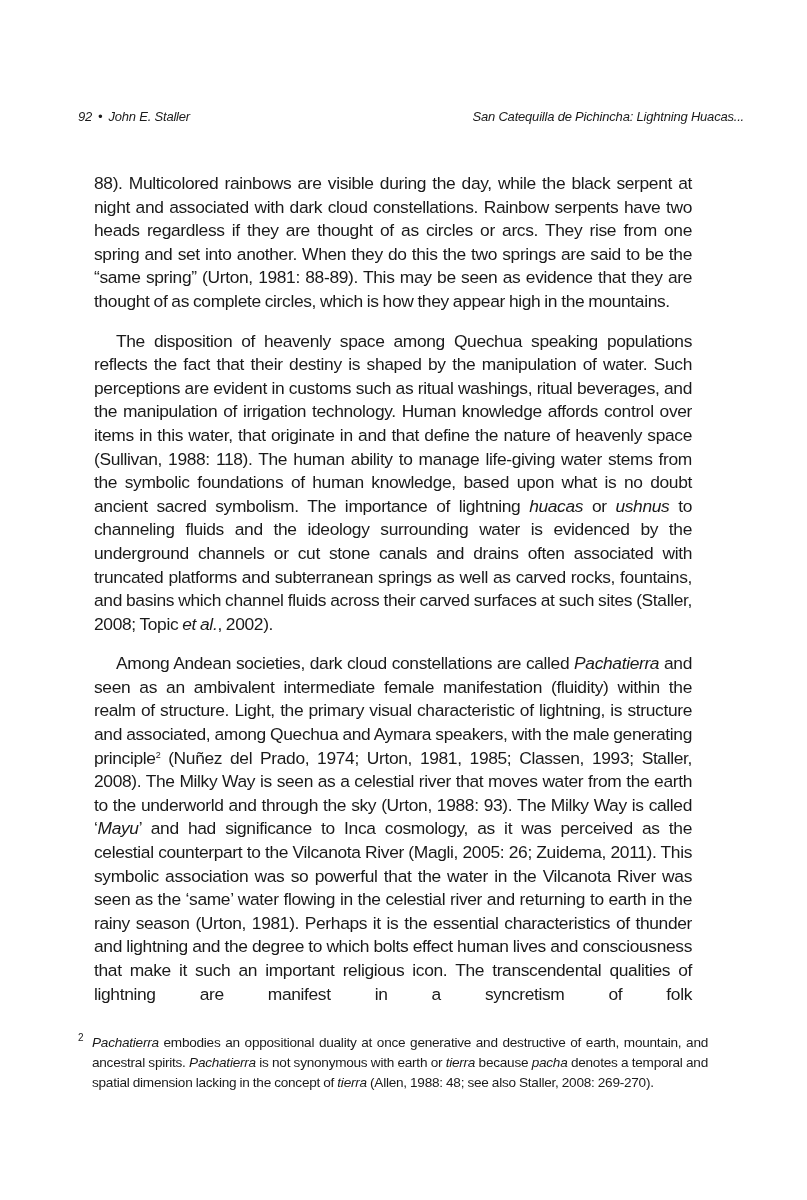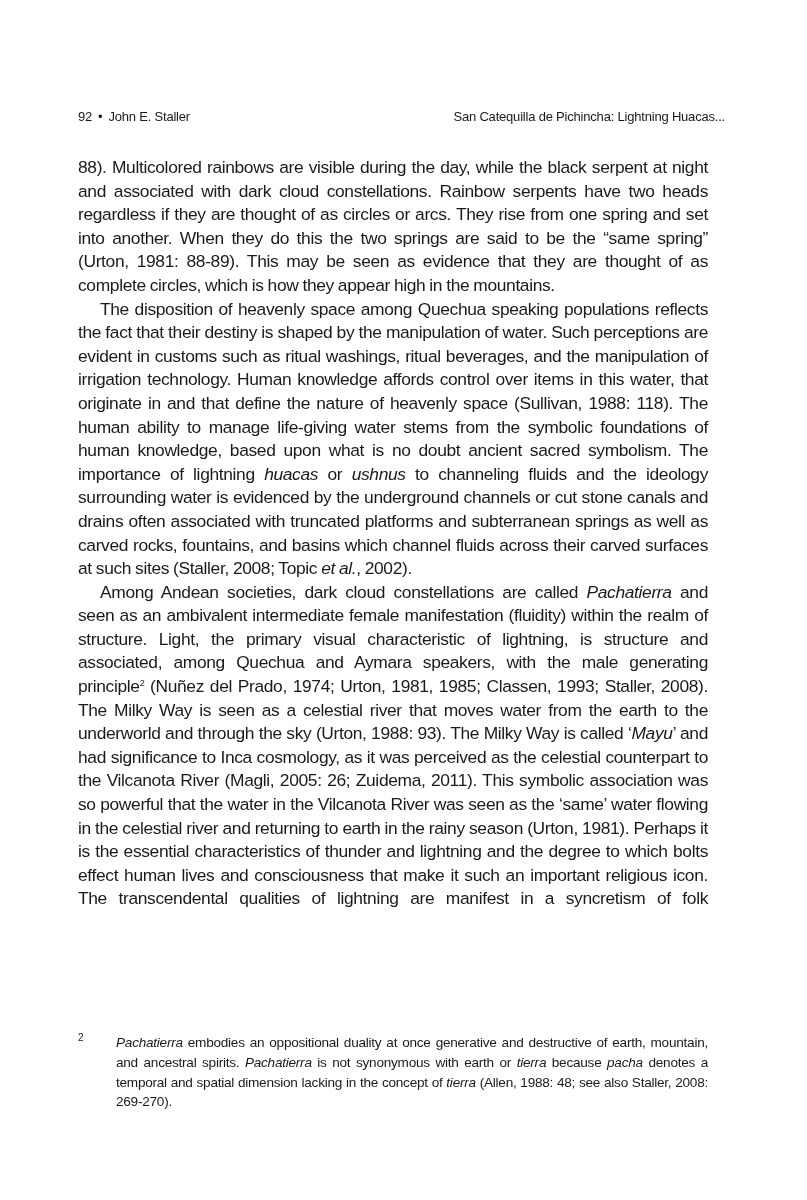--- a/index.html
+++ b/index.html
@@ -1,32 +1,32 @@
 <!DOCTYPE html>
 <html><head>
 <meta charset="utf-8">
 <style>
   html, body { margin:0; padding:0; background:#ffffff; }
   body { width:807px; height:1200px; position:relative; overflow:hidden; color:#1a1a1a;
          font-family:"Liberation Sans", sans-serif; }
-  .header { position:absolute; top:109px; left:78px; right:82px; height:20px; font-size:13px; letter-spacing:-0.2px; }
+  .header { position:absolute; top:109px; left:78px; right:63px; height:20px; font-size:13px; letter-spacing:-0.2px;font-style:italic; }
   .header .left { position:absolute; left:0; top:0; }
   .header .right { position:absolute; right:0; top:0;text-align:right; }
   .header .dot { margin:0 6px; }
   .body-text { position:absolute; top:156px; left:78px; width:630px; font-size:17.4px; line-height:23.6px;
                text-align:justify; letter-spacing:-0.35px; word-spacing:-0.5px; }
-  .para { margin:0; }
+  .para { margin:16px; }
   .para.indent { text-indent:22px; }
   .para.last { text-align-last:justify; }
   i { font-style:italic; }
   sup { font-size:9px; vertical-align:6px; line-height:0; }
   .footnote { position:absolute; top:1033px; left:78px; width:630px; font-size:13.6px; line-height:19.8px;
               letter-spacing:-0.25px; word-spacing:-0.3px; text-align:justify; }
   .footnote .num { position:absolute; left:0; top:-5px; font-size:10px; }
-  .footnote .txt { margin-left:38px; }
+  .footnote .txt { margin-left:14px; }
 </style>
 </head>
 <body>
 
 <div class="header">
   <div class="left">
     <span>92</span><span class="dot">•</span><span>John E. Staller</span>
   </div>
   <div class="right">San Catequilla de Pichincha: Lightning Huacas...</div>
 </div>

